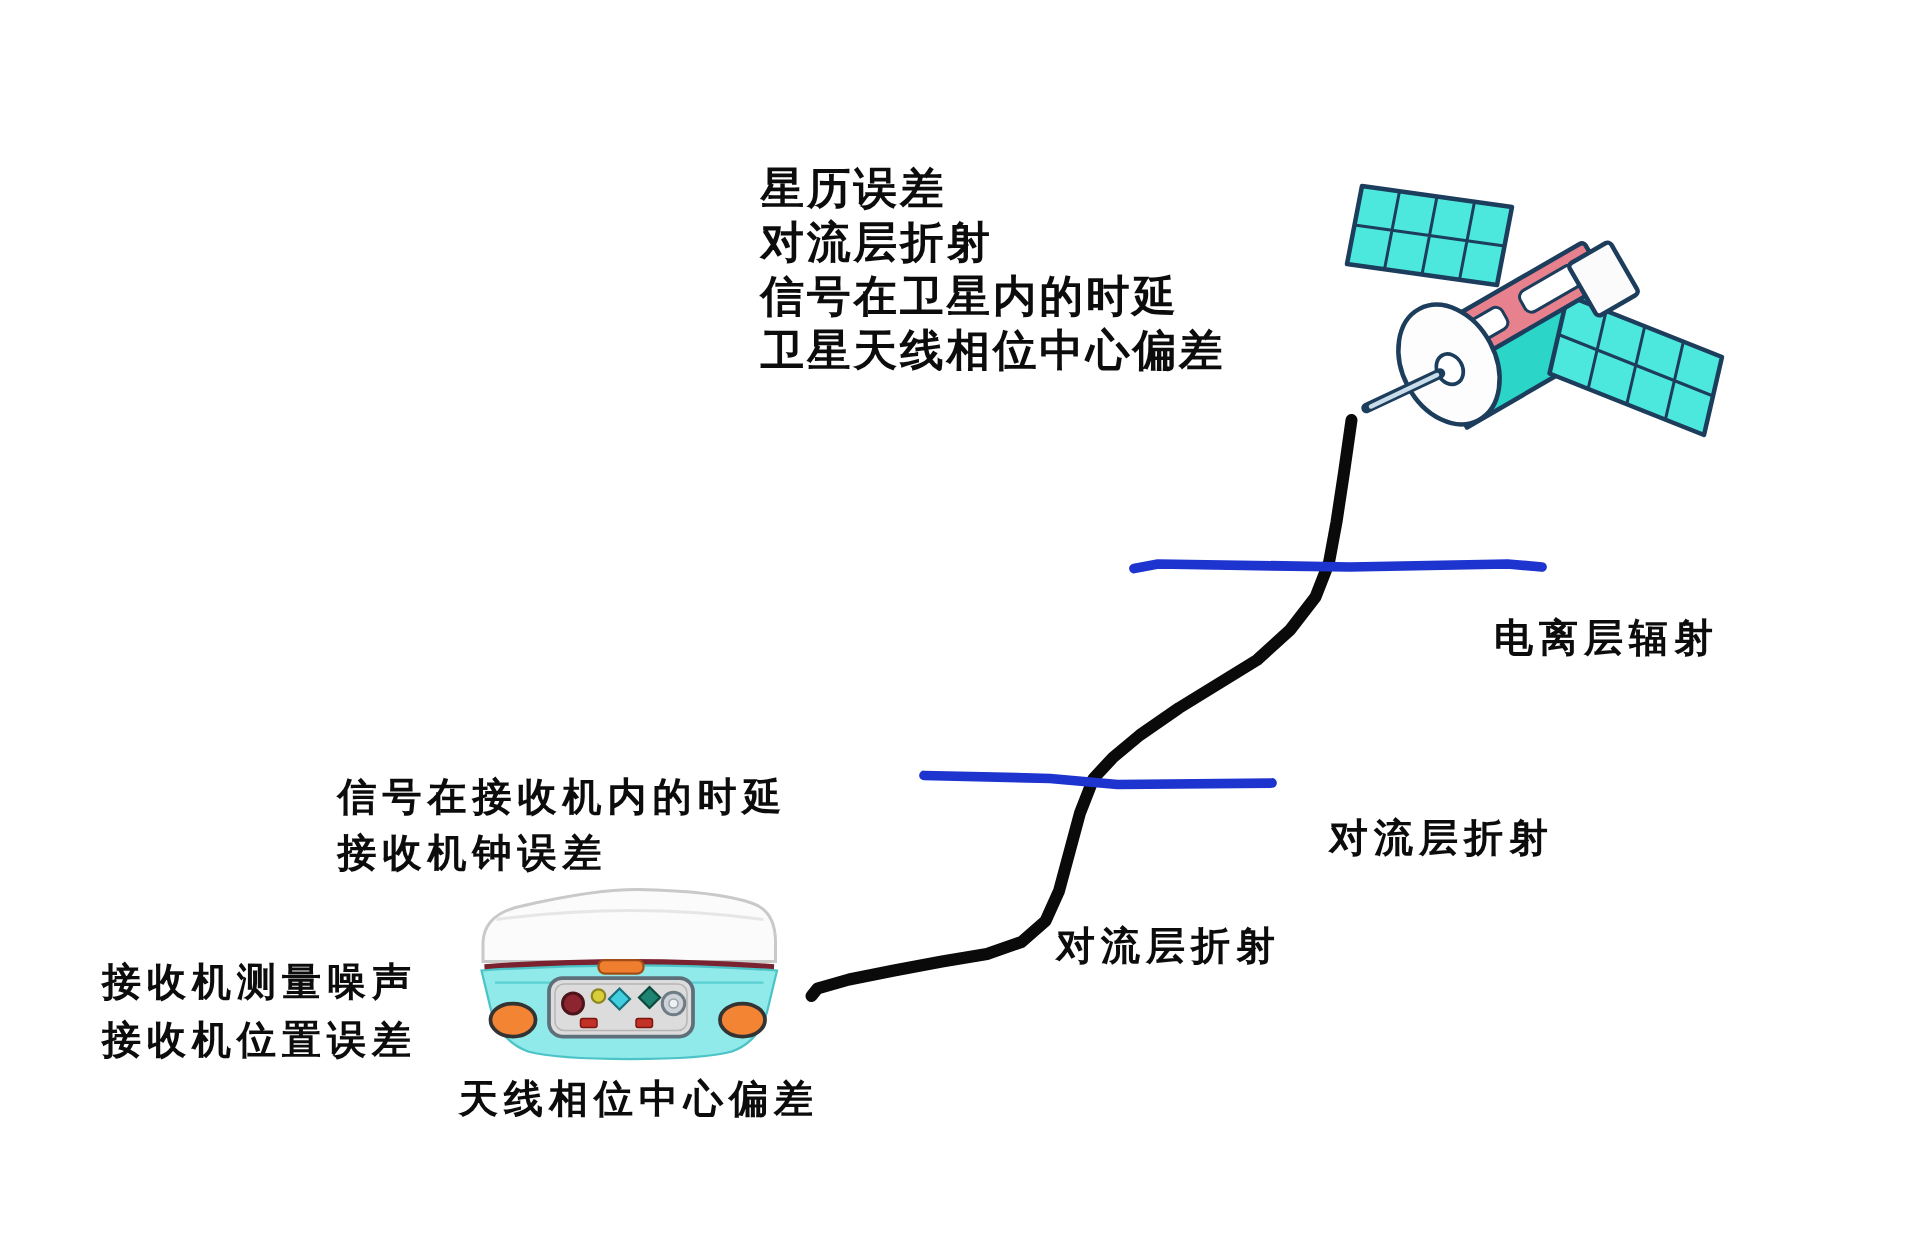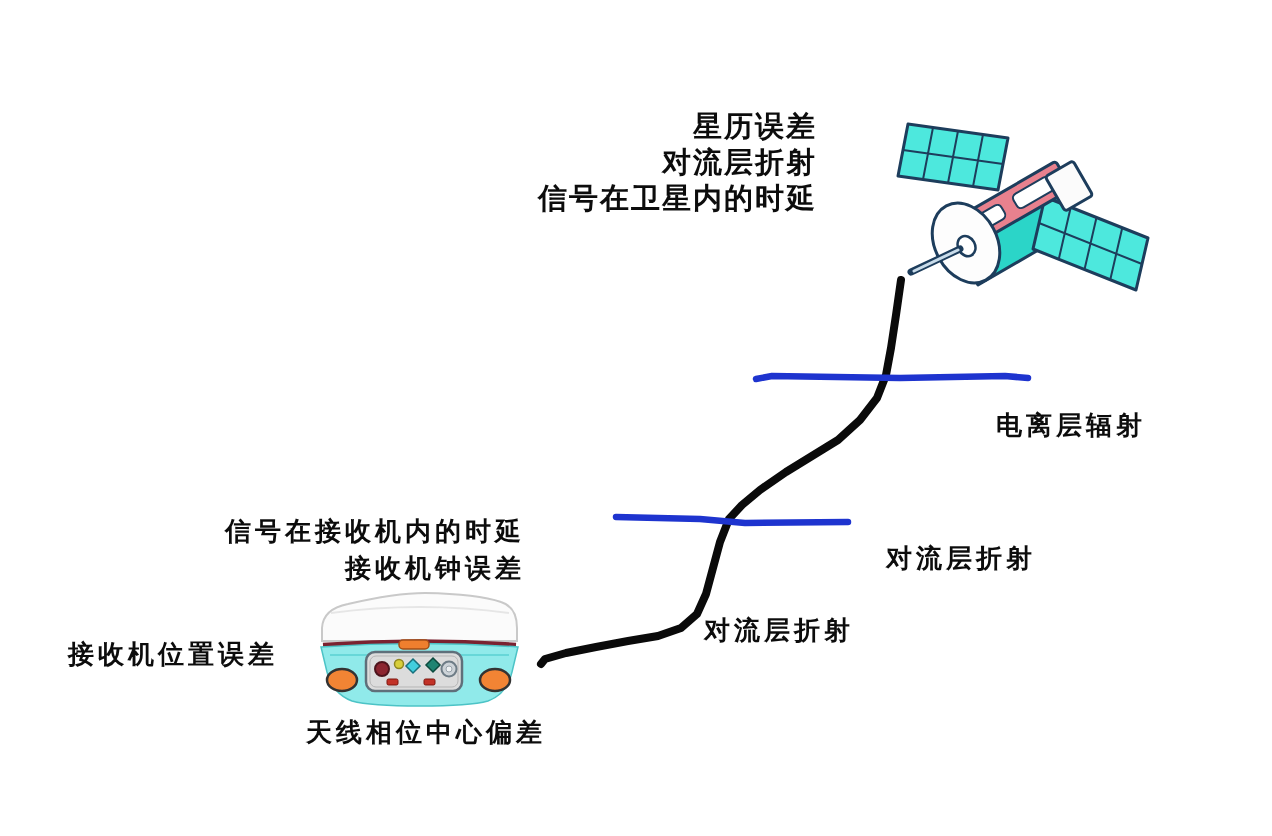--- a/index.html
+++ b/index.html
@@ -13,21 +13,21 @@
   }
   .lbl {
     position: absolute;
     white-space: nowrap;
     font-weight: bold;
     color: #0c0c0c;
     font-family: "Liberation Sans", "DejaVu Sans", sans-serif;
   }
   .lbl-sm { font-size: 29px; letter-spacing: 2px; line-height: 36px; }
   .lbl-lg { font-size: 26px; letter-spacing: 4px; line-height: 38px; }
-  .align-right { text-align: right; }
+  .align-right { text-align: left; }
   #overlay { position: absolute; left: 0; top: 0; }
 
   
   .sat-panel   { fill: #4de8dd; stroke: #1d3d5c; stroke-width: 3; stroke-linejoin: round; }
   .sat-grid    { fill: none; stroke: #1d3d5c; stroke-width: 2; }
   .sat-body    { fill: #2bd5c8; stroke: #1d3d5c; stroke-width: 3; stroke-linejoin: round; }
   .sat-strip   { fill: #e8818e; stroke: #1d3d5c; stroke-width: 3; stroke-linejoin: round; }
   .sat-slot    { fill: #ffffff; stroke: #1d3d5c; stroke-width: 2; }
   .sat-box     { fill: #fbfbfb; stroke: #1d3d5c; stroke-width: 3; stroke-linejoin: round; }
   .sat-dish    { fill: #fdfdfd; stroke: #1d3d5c; stroke-width: 3; }
@@ -129,32 +129,34 @@
 
       <ellipse class="rx-foot" cx="342" cy="680" rx="15" ry="11"></ellipse>
       <ellipse class="rx-foot" cx="495" cy="680" rx="15" ry="11"></ellipse>
     </g>
   </svg>
 
   <div class="lbl lbl-sm align-right" style="right:455px; top:108px;">
     <div>星历误差</div>
     <div>对流层折射</div>
     <div>信号在卫星内的时延</div>
+    <div>卫星天线相位中心偏差</div>
   </div>
 
   <div class="lbl lbl-lg" style="left:996px; top:406px;">电离层辐射</div>
 
   <div class="lbl lbl-lg" style="left:886px; top:539px;">对流层折射</div>
 
   <div class="lbl lbl-lg" style="left:704px; top:611px;">对流层折射</div>
 
   <div class="lbl lbl-lg align-right" style="right:747px; top:513px; line-height:37px;">
     <div>信号在接收机内的时延</div>
     <div>接收机钟误差</div>
   </div>
 
   <div class="lbl lbl-lg" style="left:68px; top:635px; line-height:39px;">
+    <div>接收机测量噪声</div>
     <div>接收机位置误差</div>
   </div>
 
   <div class="lbl lbl-lg" style="left:306px; top:713px;">天线相位中心偏差</div>
 
 </div>
 
 </body></html>

